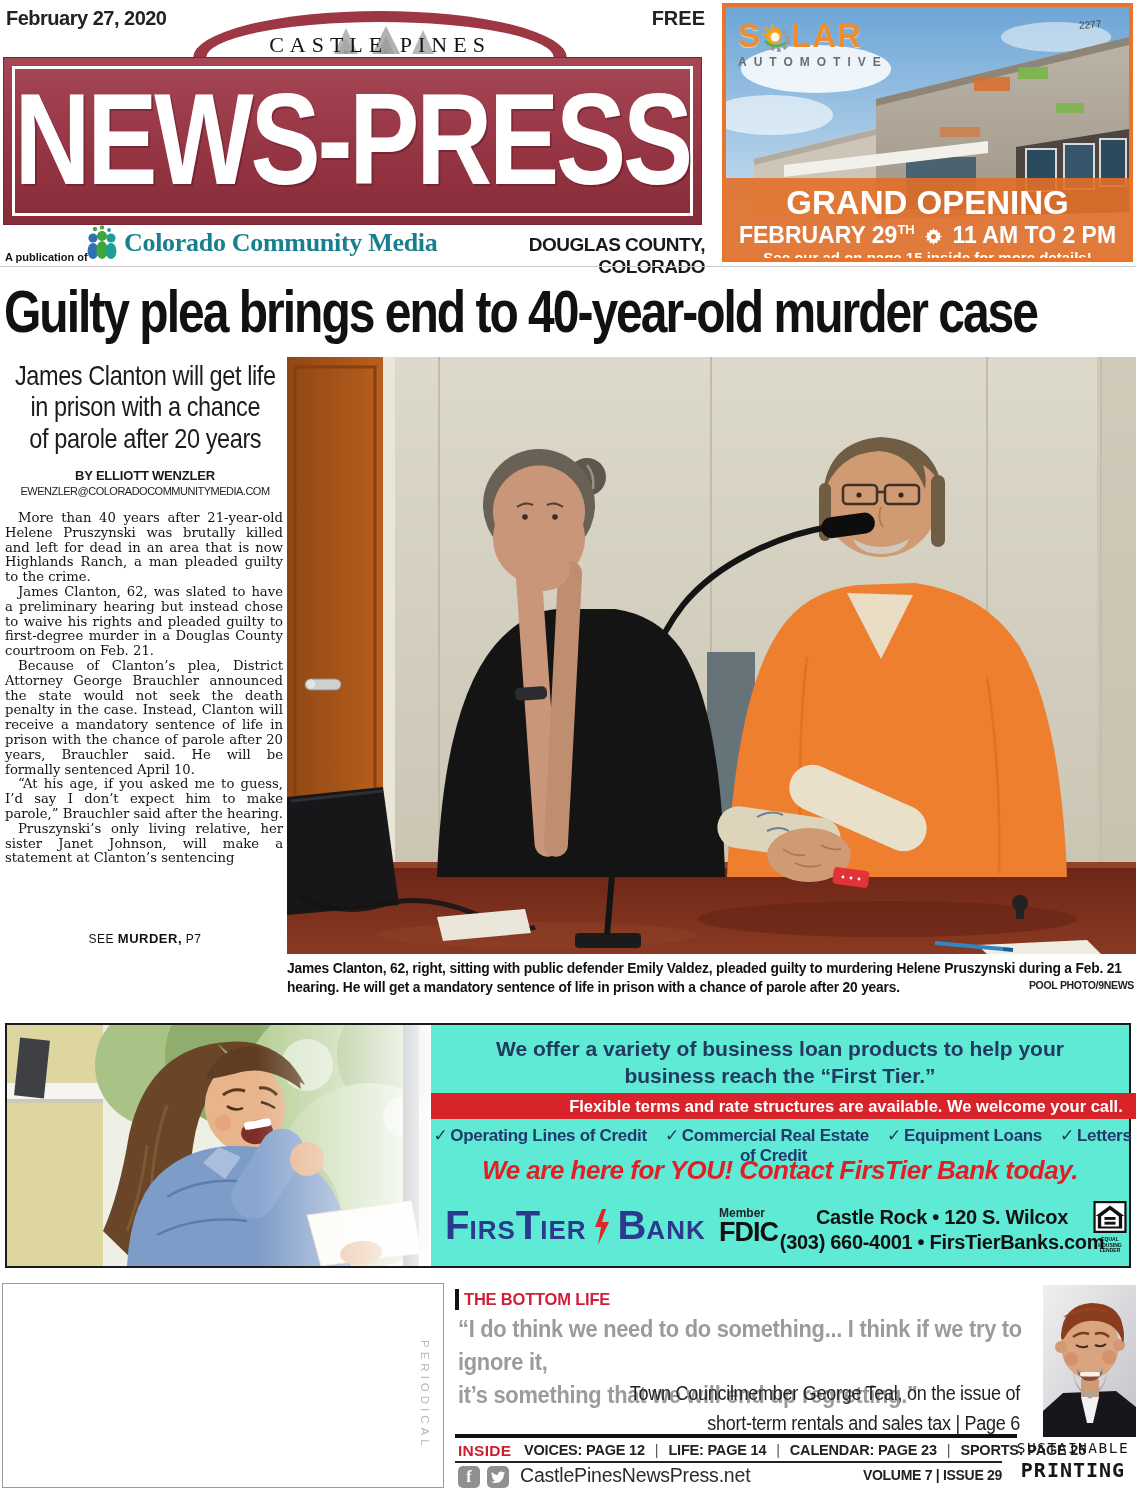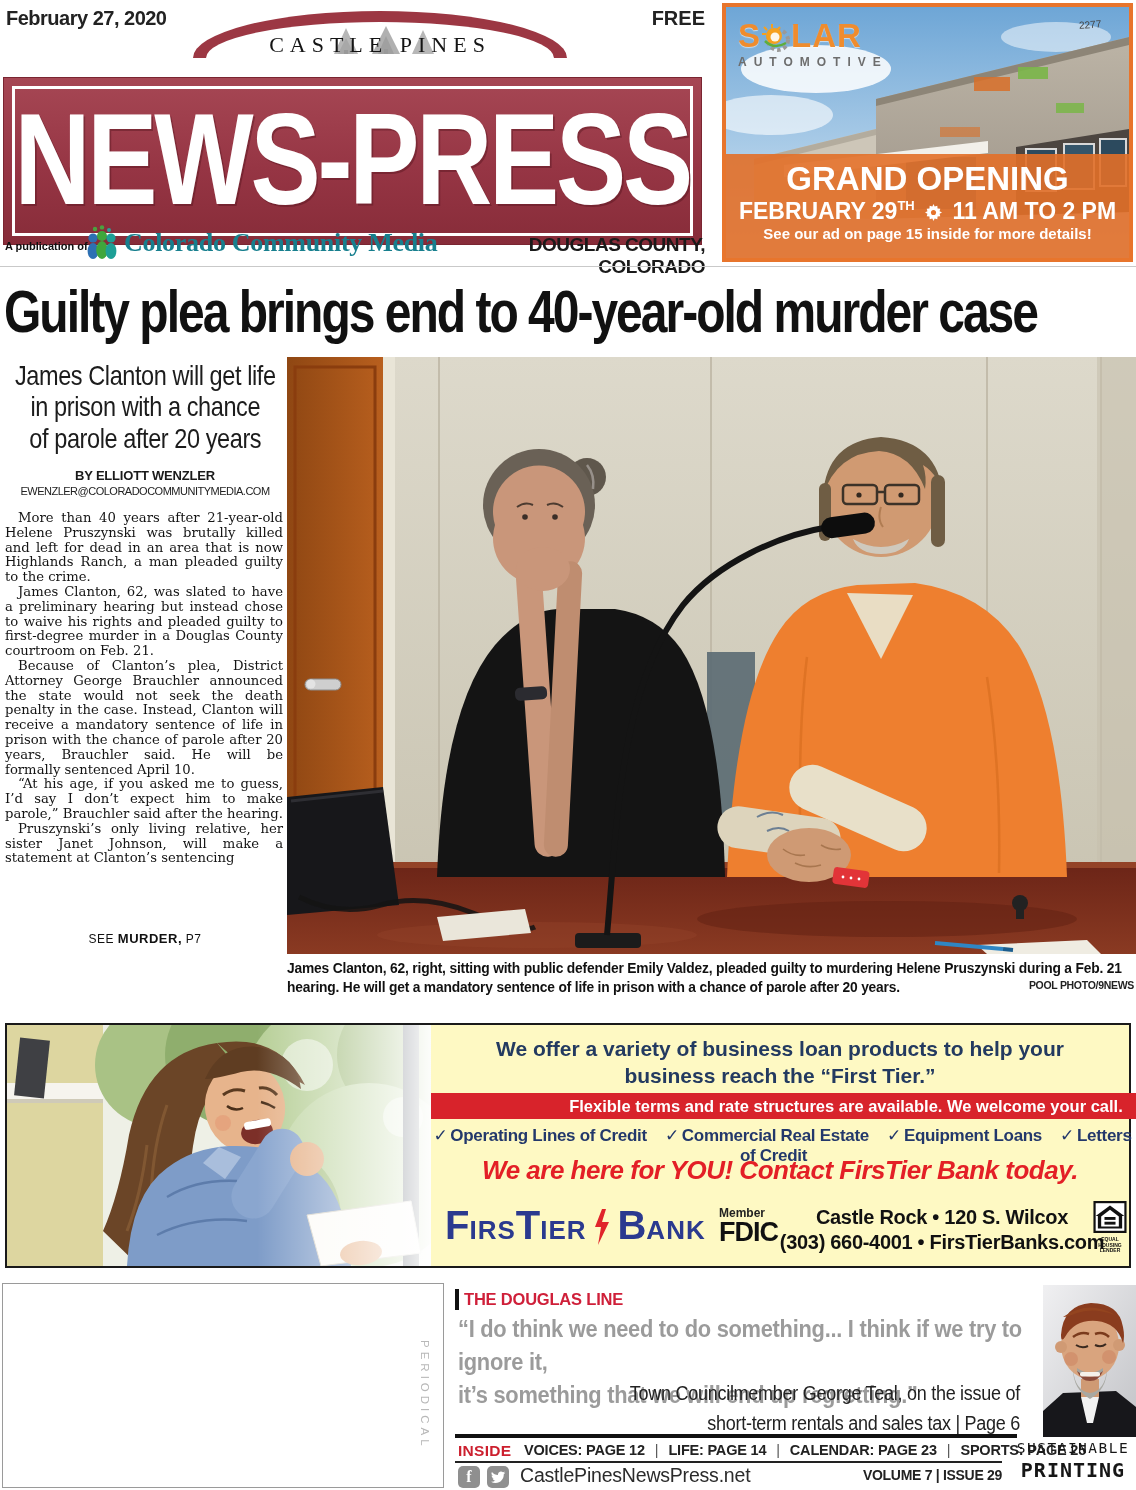--- a/index.html
+++ b/index.html
@@ -10,57 +10,57 @@
   .ctr{text-align:center;}
   
   .date{font-size:20px;font-weight:bold;letter-spacing:-0.5px;color:#222;}
   .free{font-size:20px;font-weight:bold;text-align:right;color:#222;}
   .arch{background:#9c3743;border-radius:50% 50% 0 0 / 100% 100% 0 0;}
   .arch-in{position:absolute;left:13px;right:13px;top:11px;bottom:0;background:#fff;
            border-radius:50% 50% 0 0 / 100% 100% 0 0;overflow:hidden;}
   .castle{position:absolute;left:0;right:0;bottom:0;text-align:center;
           font-family:"Liberation Serif",serif;font-size:22px;letter-spacing:6px;color:#141414;}
   .mastbox{background:linear-gradient(180deg,#a64754 0%,#963544 55%,#872c39 100%);
-           border:1px solid #7a2531;margin-top:20px;}
+           border:1px solid #7a2531;}
   .mastframe{position:absolute;inset:8px;border:3px solid #ffffff;}
   .np{position:absolute;left:0;top:0;width:860px;text-align:center;color:#fff;
       font-size:130px;font-weight:bold;letter-spacing:-4px;line-height:162px;
       transform:scaleX(0.81);transform-origin:0 0;
       text-shadow:2px 2px 0 rgba(70,12,20,.35);}
   .pubsmall{font-size:11px;font-weight:bold;color:#111;}
   .ccm-word{font-family:"Liberation Serif",serif;font-size:26px;font-weight:bold;color:#177f8e;letter-spacing:-0.3px;}
   .county{font-size:19px;font-weight:bold;letter-spacing:-0.5px;color:#1a1a1a;text-align:right;}
   .grayrule{background:#c9c9c9;height:1px;}
   
   .solar{border:4px solid #e8752c;box-sizing:border-box;overflow:hidden;background:#9cbcd8;}
   .solar-logo-s,.solar-logo-lar{font-size:33px;font-weight:bold;color:#ef8c2e;letter-spacing:1px;
      text-shadow:0 1px 1px rgba(255,255,255,.6);}
   .solar-sub{font-size:12px;font-weight:bold;color:#6d6d6d;letter-spacing:7px;}
-  .solar-ovl{position:absolute;left:0;right:0;bottom:0;height:104px;background:rgba(226,111,40,.9);}
+  .solar-ovl{position:absolute;left:0;right:0;bottom:0;height:80px;background:rgba(226,111,40,.9);}
   .solar-h1{font-size:33px;font-weight:bold;color:#fff;letter-spacing:0;}
   .solar-h2{font-size:23px;font-weight:bold;color:#fff;}
   .solar-h3{font-size:15px;font-weight:bold;color:#fff;}
   .bnum{font-size:10px;color:#444;transform:rotate(-4deg);}
   
   .headline{font-size:60px;font-weight:bold;letter-spacing:-2.5px;line-height:1.02;color:#111;
             width:1410px;transform:scaleX(0.8);transform-origin:0 0;white-space:nowrap;}
   .subhead{width:334px;transform:scaleX(0.84);transform-origin:0 0;text-align:center;
            font-size:28px;letter-spacing:-0.5px;line-height:1.12;color:#1c1c1c;}
   .byline{font-size:13px;font-weight:bold;letter-spacing:-0.2px;}
   .bymail{font-size:11px;letter-spacing:-0.5px;color:#222;}
   .body-col{font-family:"DejaVu Serif","Liberation Serif",serif;font-size:13.2px;line-height:14.8px;
             text-align:justify;color:#141414;}
   .body-col p{margin:0;text-indent:13px;}
   .seeline{font-size:12px;letter-spacing:0.5px;color:#111;}
   .seeline .slug{font-weight:bold;font-size:13px;}
   .caption{width:920px;transform:scaleX(0.92);transform-origin:0 0;
            font-size:15px;font-weight:bold;line-height:18.5px;letter-spacing:-0.2px;color:#111;}
   .credit{font-size:10.5px;font-weight:bold;letter-spacing:-0.3px;color:#222;text-align:right;}
   
-  .bankad{border:2px solid #1a1a1a;box-sizing:border-box;background:#fef9c3;}
+  .bankad{border:2px solid #1a1a1a;box-sizing:border-box;background:#5eead4;}
   .bank-h{font-size:21px;font-weight:bold;color:#233a60;line-height:27px;text-align:center;}
   .redbar{background:#d8232b;color:#fff;font-size:16.5px;font-weight:bold;text-align:center;line-height:26px;}
   .feats{font-size:17px;font-weight:bold;color:#23386b;text-align:center;letter-spacing:-0.3px;}
   .feats .chk{font-weight:normal;margin-right:3px;}
   .feats .feat{margin:0 9px;}
   .cta{font-size:26px;font-weight:bold;font-style:italic;color:#e31f26;text-align:center;letter-spacing:-0.5px;}
   .ft-logo{color:#2b3a8f;font-weight:bold;white-space:nowrap;}
   .ft-big{font-size:40px;}
   .ft-small{font-size:26px;letter-spacing:1px;}
   .member{font-size:12px;font-weight:bold;color:#222;line-height:12px;}
@@ -109,21 +109,21 @@
       </svg>
       <div class="castle">CASTLE PINES</div>
     </div>
   </div>
 
   <div class="abs mastbox" style="left:3px;top:57px;width:697px;height:166px;">
     <div class="mastframe"></div>
     <div class="np">NEWS-PRESS</div>
   </div>
 
-  <div class="abs pubsmall" style="left:5px;top:240px;">A publication of</div>
+  <div class="abs pubsmall" style="left:5px;top:251px;">A publication of</div>
   <svg class="abs" style="left:84px;top:224px;" width="36" height="38" viewBox="0 0 36 38">
     <circle cx="11" cy="5" r="2.2" fill="#4aa23f"></circle>
     <circle cx="18" cy="3.4" r="2.2" fill="#4aa23f"></circle>
     <circle cx="25" cy="6" r="2" fill="#2f9e98"></circle>
     <circle cx="9" cy="14" r="4.6" fill="#2d70b3"></circle>
     <ellipse cx="9" cy="27" rx="5.4" ry="8" fill="#2d70b3"></ellipse>
     <circle cx="18" cy="12" r="5" fill="#3fa63c"></circle>
     <ellipse cx="18" cy="26" rx="5.8" ry="9" fill="#3fa63c"></ellipse>
     <circle cx="27" cy="14" r="4.6" fill="#1d9f96"></circle>
     <ellipse cx="27" cy="27" rx="5.4" ry="8" fill="#1d9f96"></ellipse>
@@ -383,21 +383,21 @@
         <div>EQUAL HOUSING</div>
         <div>LENDER</div>
       </div>
     </div>
   </div>
 
   <div class="abs leftbox" style="left:2px;top:1283px;width:440px;height:203px;"></div>
   <div class="abs periodical" style="left:419px;top:1340px;height:95px;">PERIODICAL</div>
 
   <div class="abs tbl-bar" style="left:455px;top:1289px;width:4px;height:21px;"></div>
-  <div class="abs tbl" style="left:464px;top:1290px;">THE DOUGLAS LINE</div>
+  <div class="abs tbl" style="left:464px;top:1290px;">THE BOTTOM LIFE</div>
   <div class="abs quote" style="left:458px;top:1313px;">
     <div>“I do think we need to do something... I think if we try to ignore it,</div>
     <div>it’s something that we will end up regretting.”</div>
   </div>
   <div class="abs attrib" style="left:464px;top:1378px;">
     <div>Town Councilmember George Teal, on the issue of</div>
     <div>short-term rentals and sales tax | Page 6</div>
   </div>
 
   <svg class="abs" style="left:1043px;top:1285px;" width="93" height="152" viewBox="0 0 93 152">

